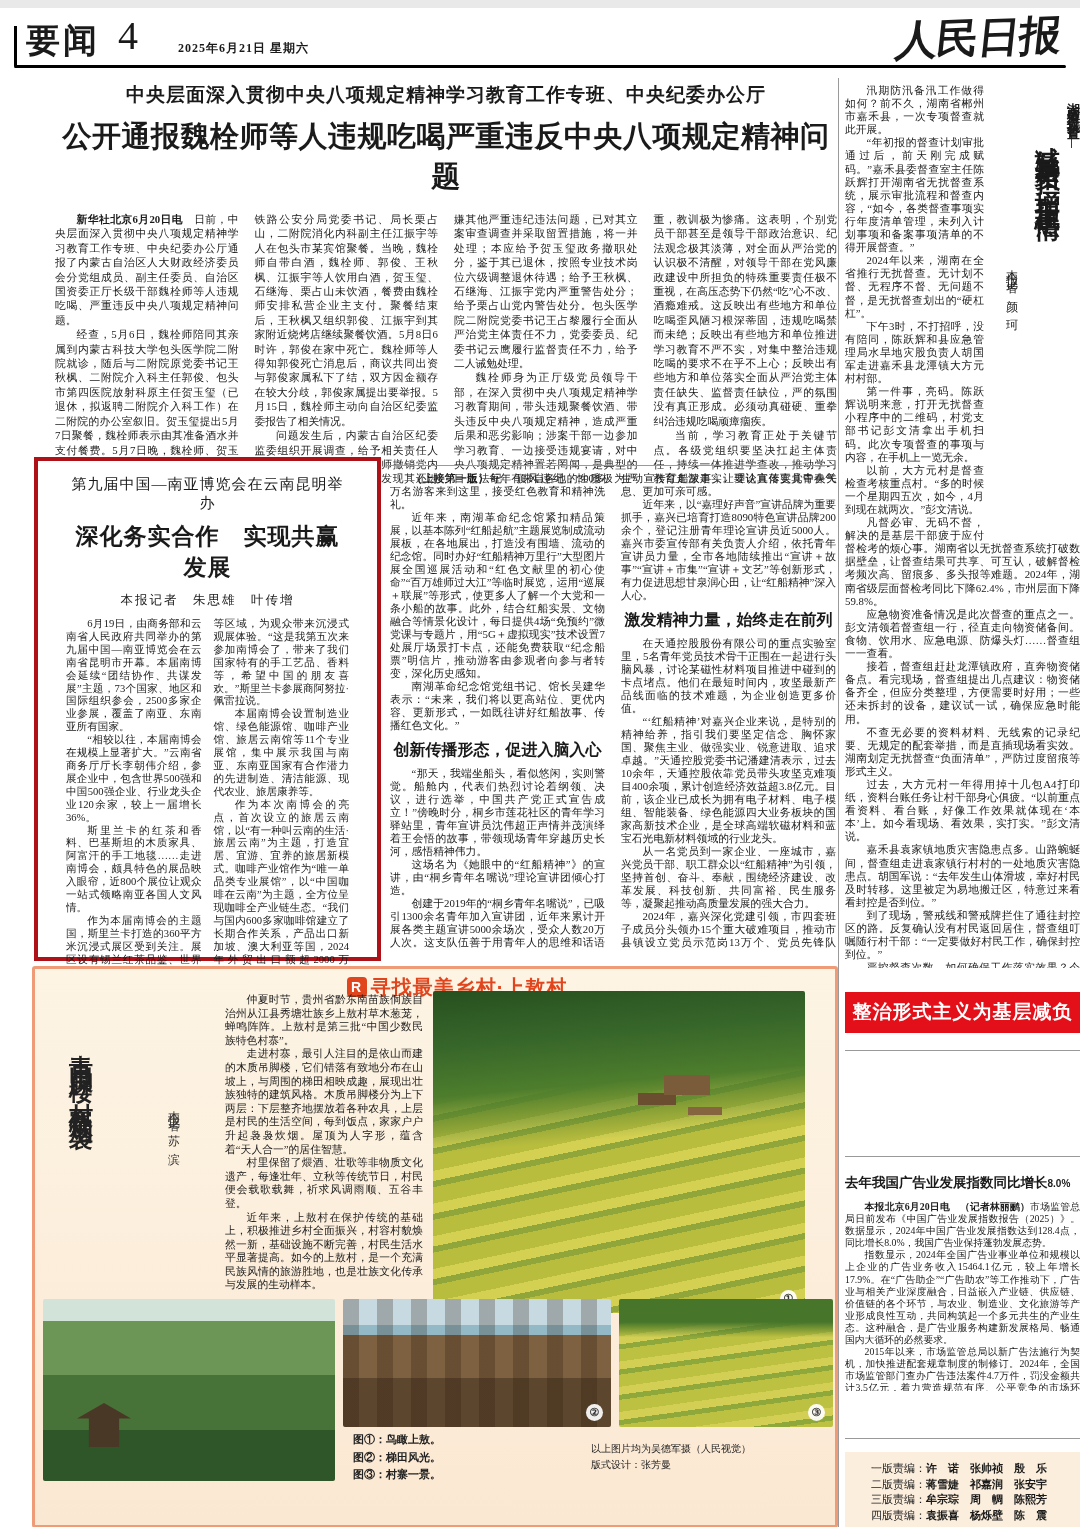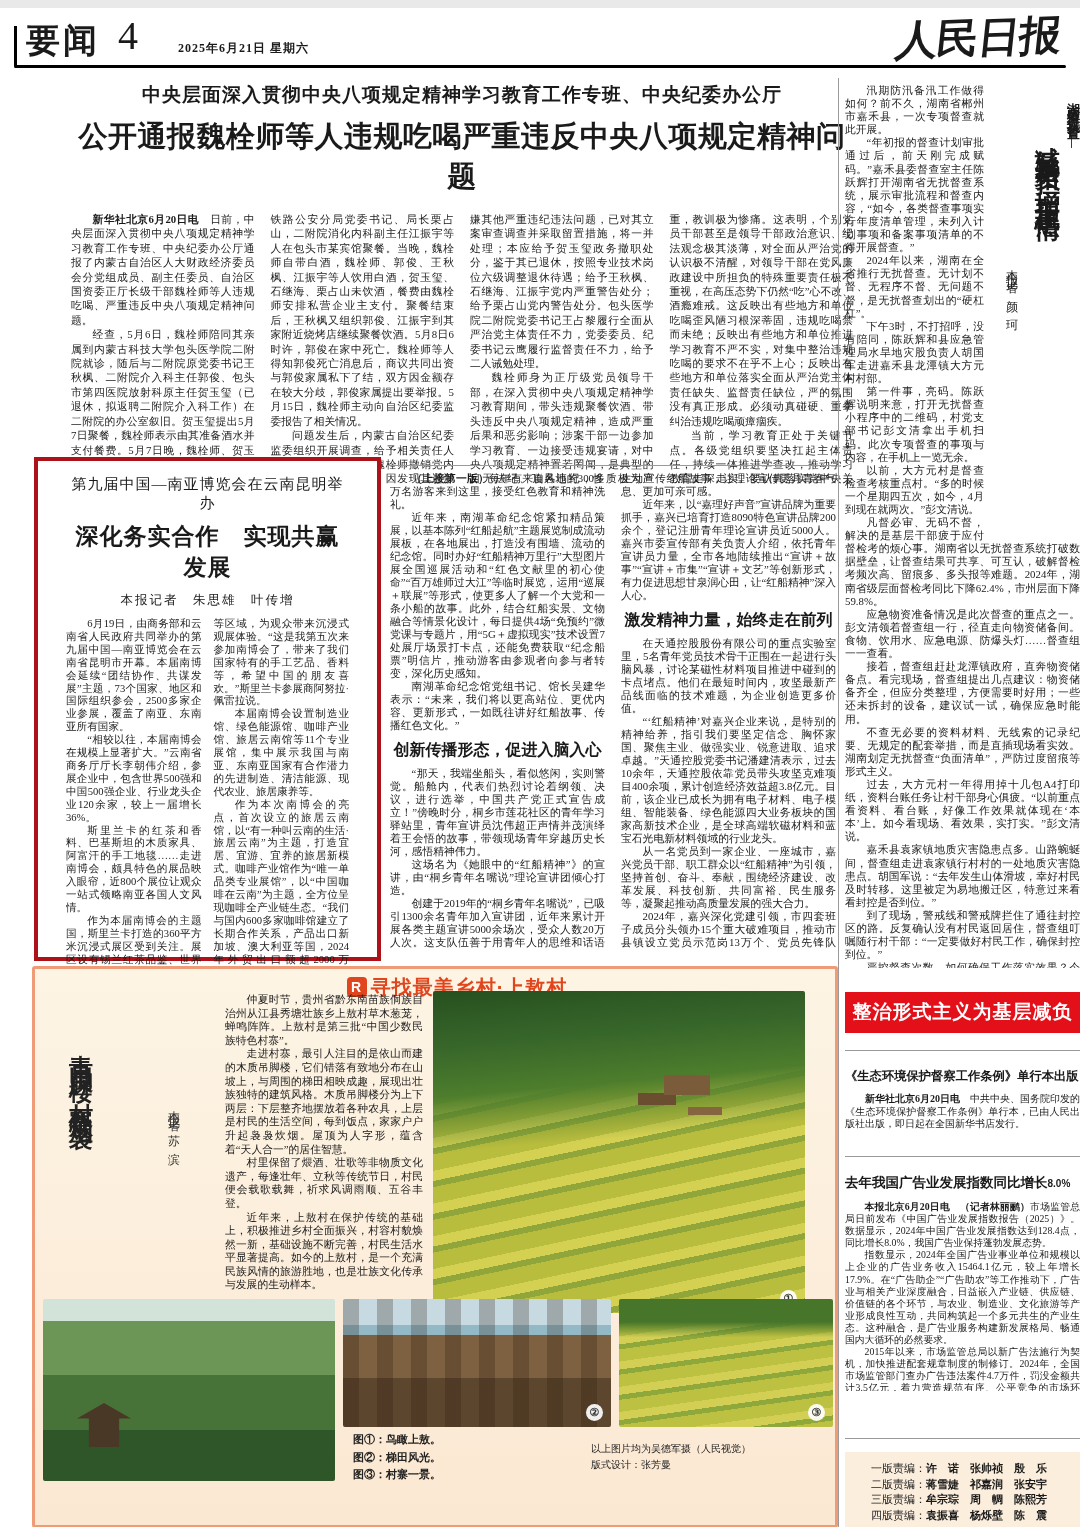--- a/index.html
+++ b/index.html
@@ -12,21 +12,21 @@
   
   .m-bracket { position:absolute; left:14px; top:18px; height:40px; border-left:3px solid #000; }
   .m-rule { position:absolute; left:14px; top:57px; width:1052px; border-top:3px solid #000; border-radius:2px; }
   .m-section { position:absolute; left:26px; top:10px; font-size:34px; font-weight:900; letter-spacing:3px; }
   .m-pagenum { position:absolute; left:118px; top:4px; font-size:40px; font-weight:400; }
   .m-date { position:absolute; left:178px; top:32px; font-size:12px; font-weight:bold; letter-spacing:1px; }
   .m-logo { position:absolute; right:20px; top:2px; font-size:42px; font-weight:900;
             transform:skewX(-8deg) rotate(-2deg); letter-spacing:-1px; }
 
   
-  .lead { position:absolute; left:71px; top:74px; width:782px; }
+  .lead { position:absolute; left:55px; top:74px; width:782px; }
   .lead-kicker { text-align:center; font-size:19px; font-weight:bold; letter-spacing:1px; }
   .lead-headline { text-align:center; font-size:29px; font-weight:900; margin-top:9px; letter-spacing:.5px; }
   .lead-body { margin-top:15px; height:282px; column-count:4; column-gap:16px;
                font-size:10.8px; line-height:14.4px; text-align:justify; overflow:hidden; }
 
   .rule-mid { position:absolute; left:386px; top:457px; width:450px; border-top:1px solid #9a9a9a; }
   .vline-main { position:absolute; left:838px; top:70px; height:1450px; border-left:1px solid #9a9a9a; }
 
   
   .expo { position:absolute; left:34px; top:449px; width:347px; height:504px;
@@ -208,26 +208,20 @@
     <p class="ind">过去，大方元村一年得用掉十几包A4打印纸，资料台账任务让村干部身心俱疲。“以前重点看资料、看台账，好像工作效果就体现在‘本本’上。如今看现场、看效果，实打实。”彭文清说。</p>
     <p class="ind">嘉禾县袁家镇地质灾害隐患点多。山路蜿蜒间，督查组走进袁家镇行村村的一处地质灾害隐患点。胡国军说：“去年发生山体滑坡，幸好村民及时转移。这里被定为易地搬迁区，特意过来看看封控是否到位。”</p>
     <p class="ind">到了现场，警戒线和警戒牌拦住了通往封控区的路。反复确认没有村民返回居住，督查组叮嘱随行村干部：“一定要做好村民工作，确保封控到位。”</p>
     <p class="ind">严控督查次数，如何确保工作落实效果？今年5月初，嘉禾县有过一次强降雨，胡国军曾在此发现警戒牌被大风刮倒，立马电话通知镇村。“关键是要同基层一起解决问题。”胡国军说。</p>
 
   </div>
 
   <div class="banner sans">整治形式主义为基层减负</div>
   <div class="r-rule1"></div>
 
-  <div class="tiaoli">
-    <div class="tiaoli-headline sans">《生态环境保护督察工作条例》单行本出版</div>
-    <div class="tiaoli-body">
-      <p class="ind"><b>新华社北京6月20日电</b><span>　中共中央、国务院印发的《生态环境保护督察工作条例》单行本，已由人民出版社出版，即日起在全国新华书店发行。</span></p>
-    </div>
-  </div>
   <div class="r-rule2"></div>
 
   <div class="ad">
     <div class="ad-headline sans">
       <span>去年我国广告业发展指数同比增长</span><span class="num">8.0%</span>
     </div>
     <div class="ad-body">
       <p class="ind"><b>本报北京6月20日电　（记者林丽鹂）</b><span>市场监管总局日前发布《中国广告业发展指数报告（2025）》。数据显示，2024年中国广告业发展指数达到128.4点，同比增长8.0%，我国广告业保持蓬勃发展态势。</span></p>
       <p class="ind">指数显示，2024年全国广告业事业单位和规模以上企业的广告业务收入15464.1亿元，较上年增长17.9%。在“广告助企”“广告助农”等工作推动下，广告业与相关产业深度融合，日益嵌入产业链、供应链、价值链的各个环节，与农业、制造业、文化旅游等产业形成良性互动，共同构筑起一个多元共生的产业生态。这种融合，是广告业服务构建新发展格局、畅通国内大循环的必然要求。</p>
       <p class="ind">2015年以来，市场监管总局以新广告法施行为契机，加快推进配套规章制度的制修订。2024年，全国市场监管部门查办广告违法案件4.7万件，罚没金额共计3.5亿元，着力营造规范有序、公平竞争的市场环境，为产业健康发展保驾护航。</p>

